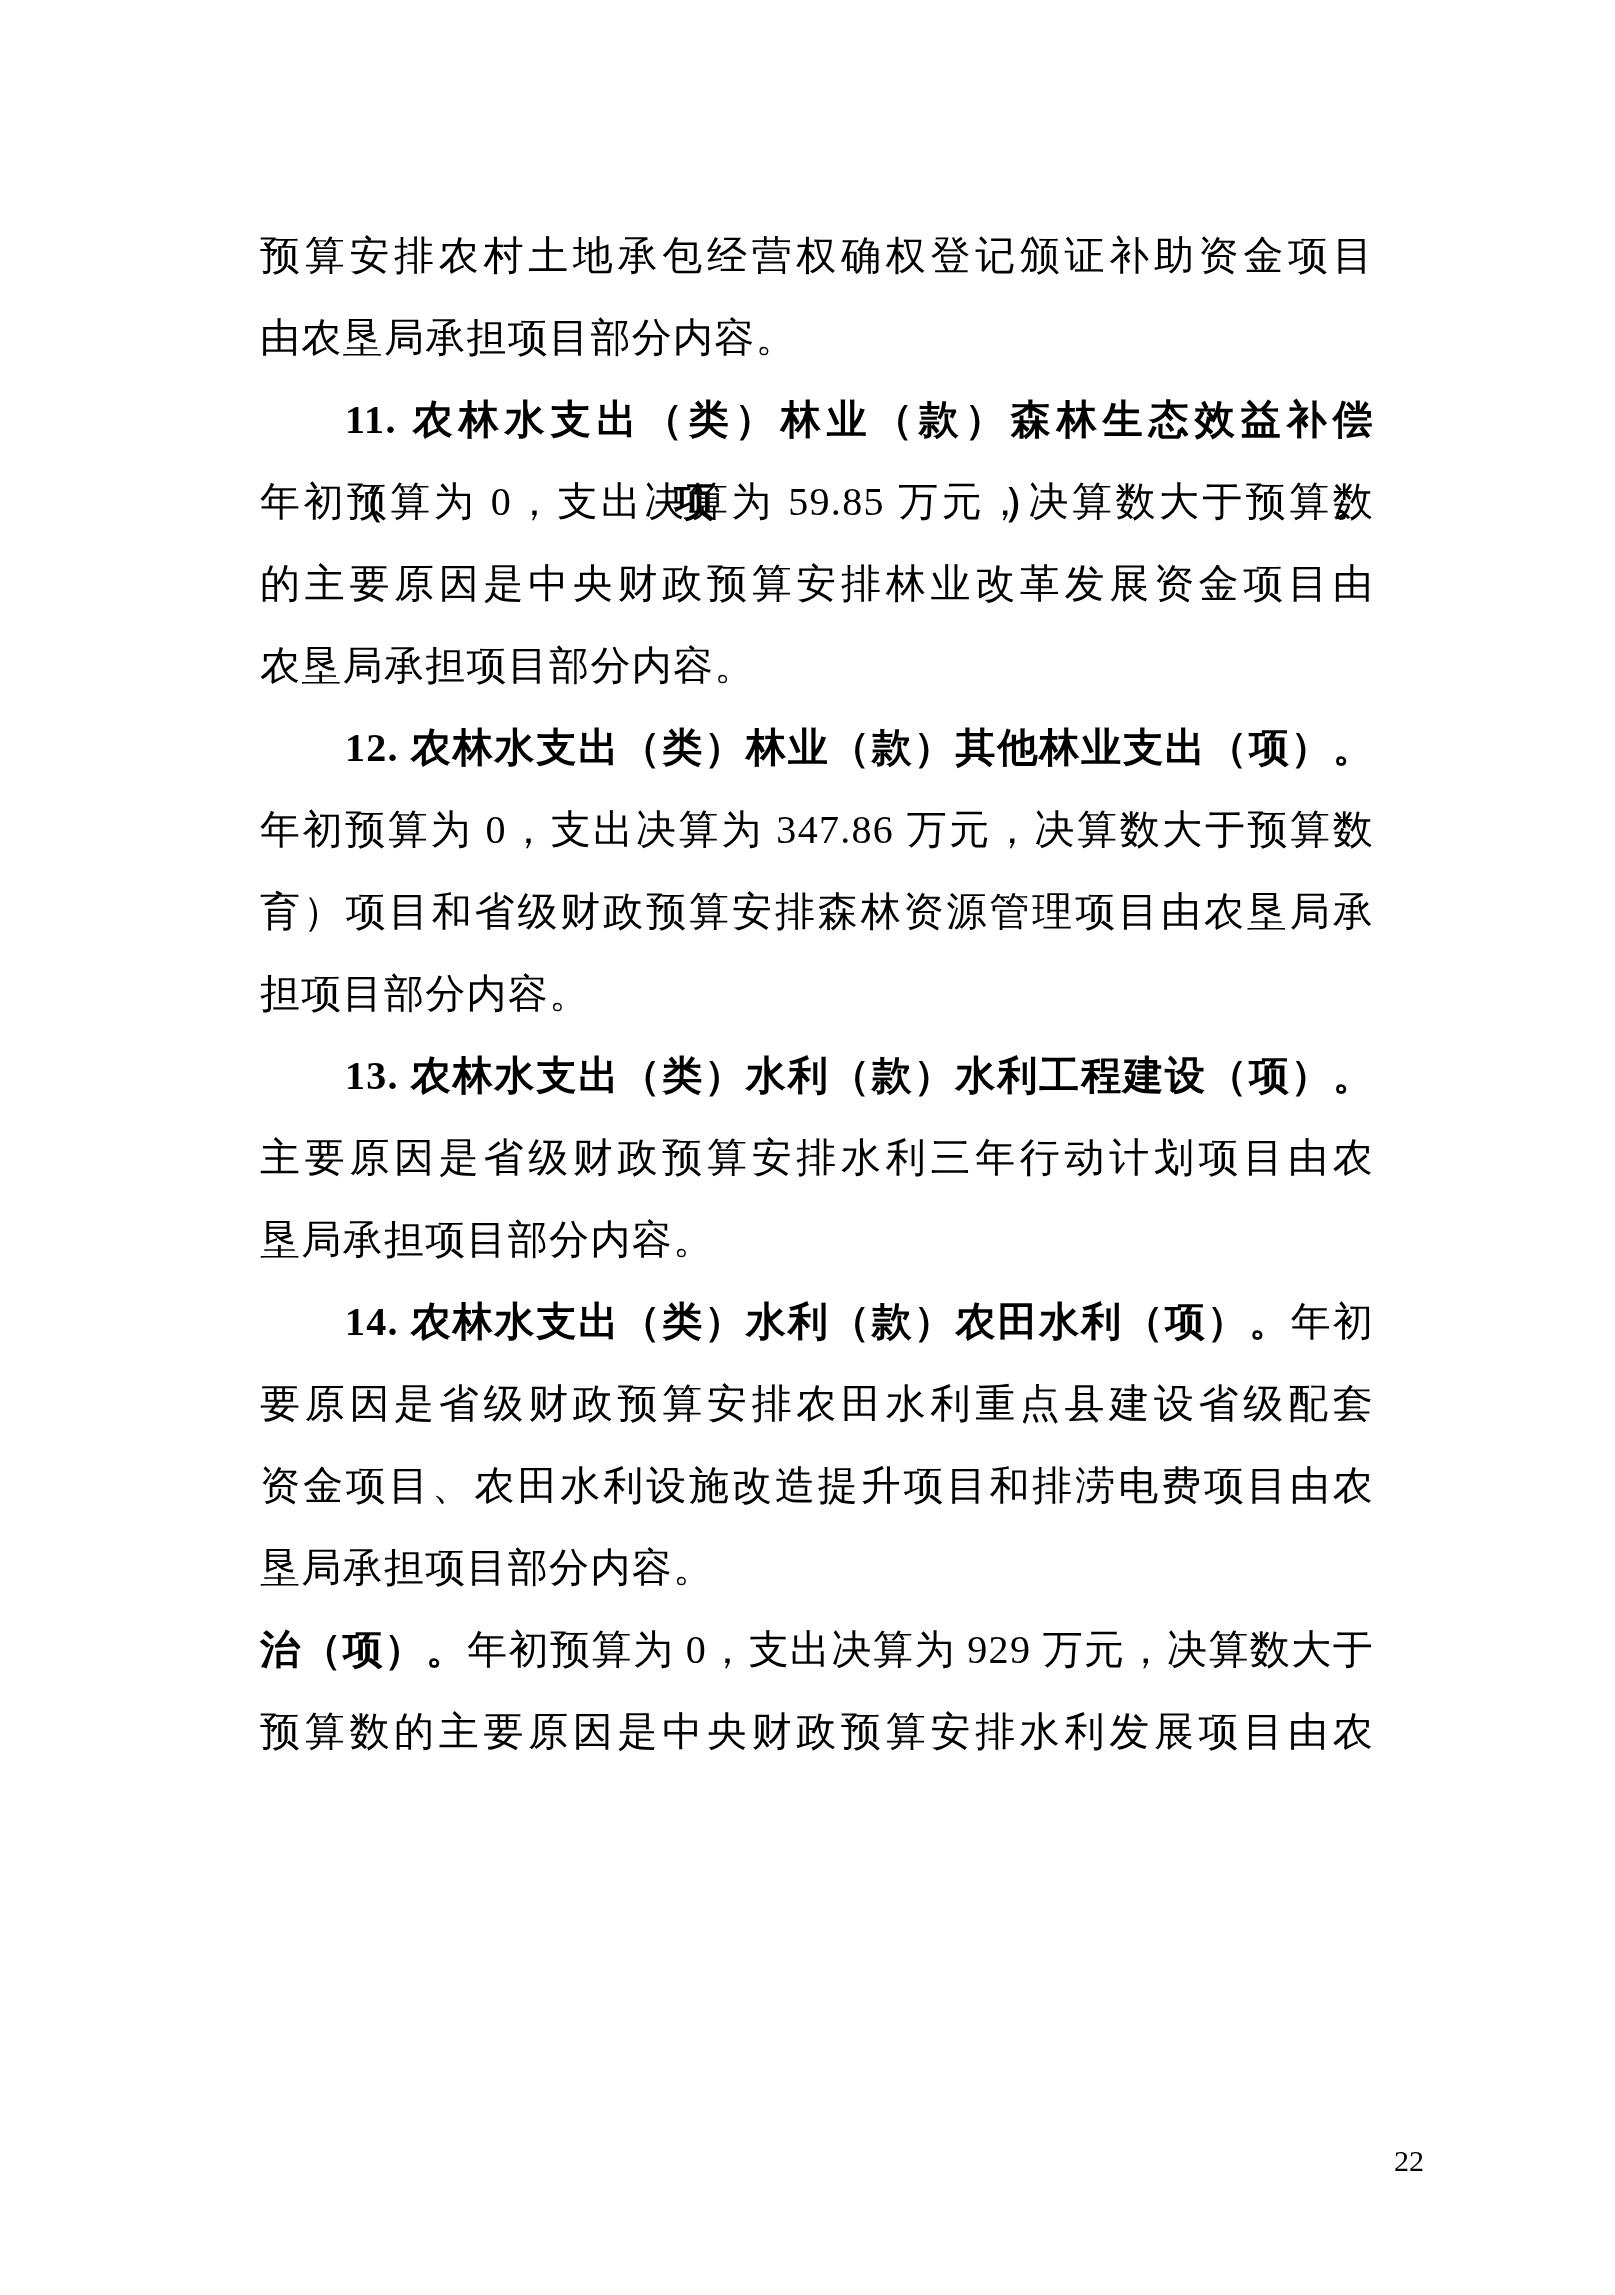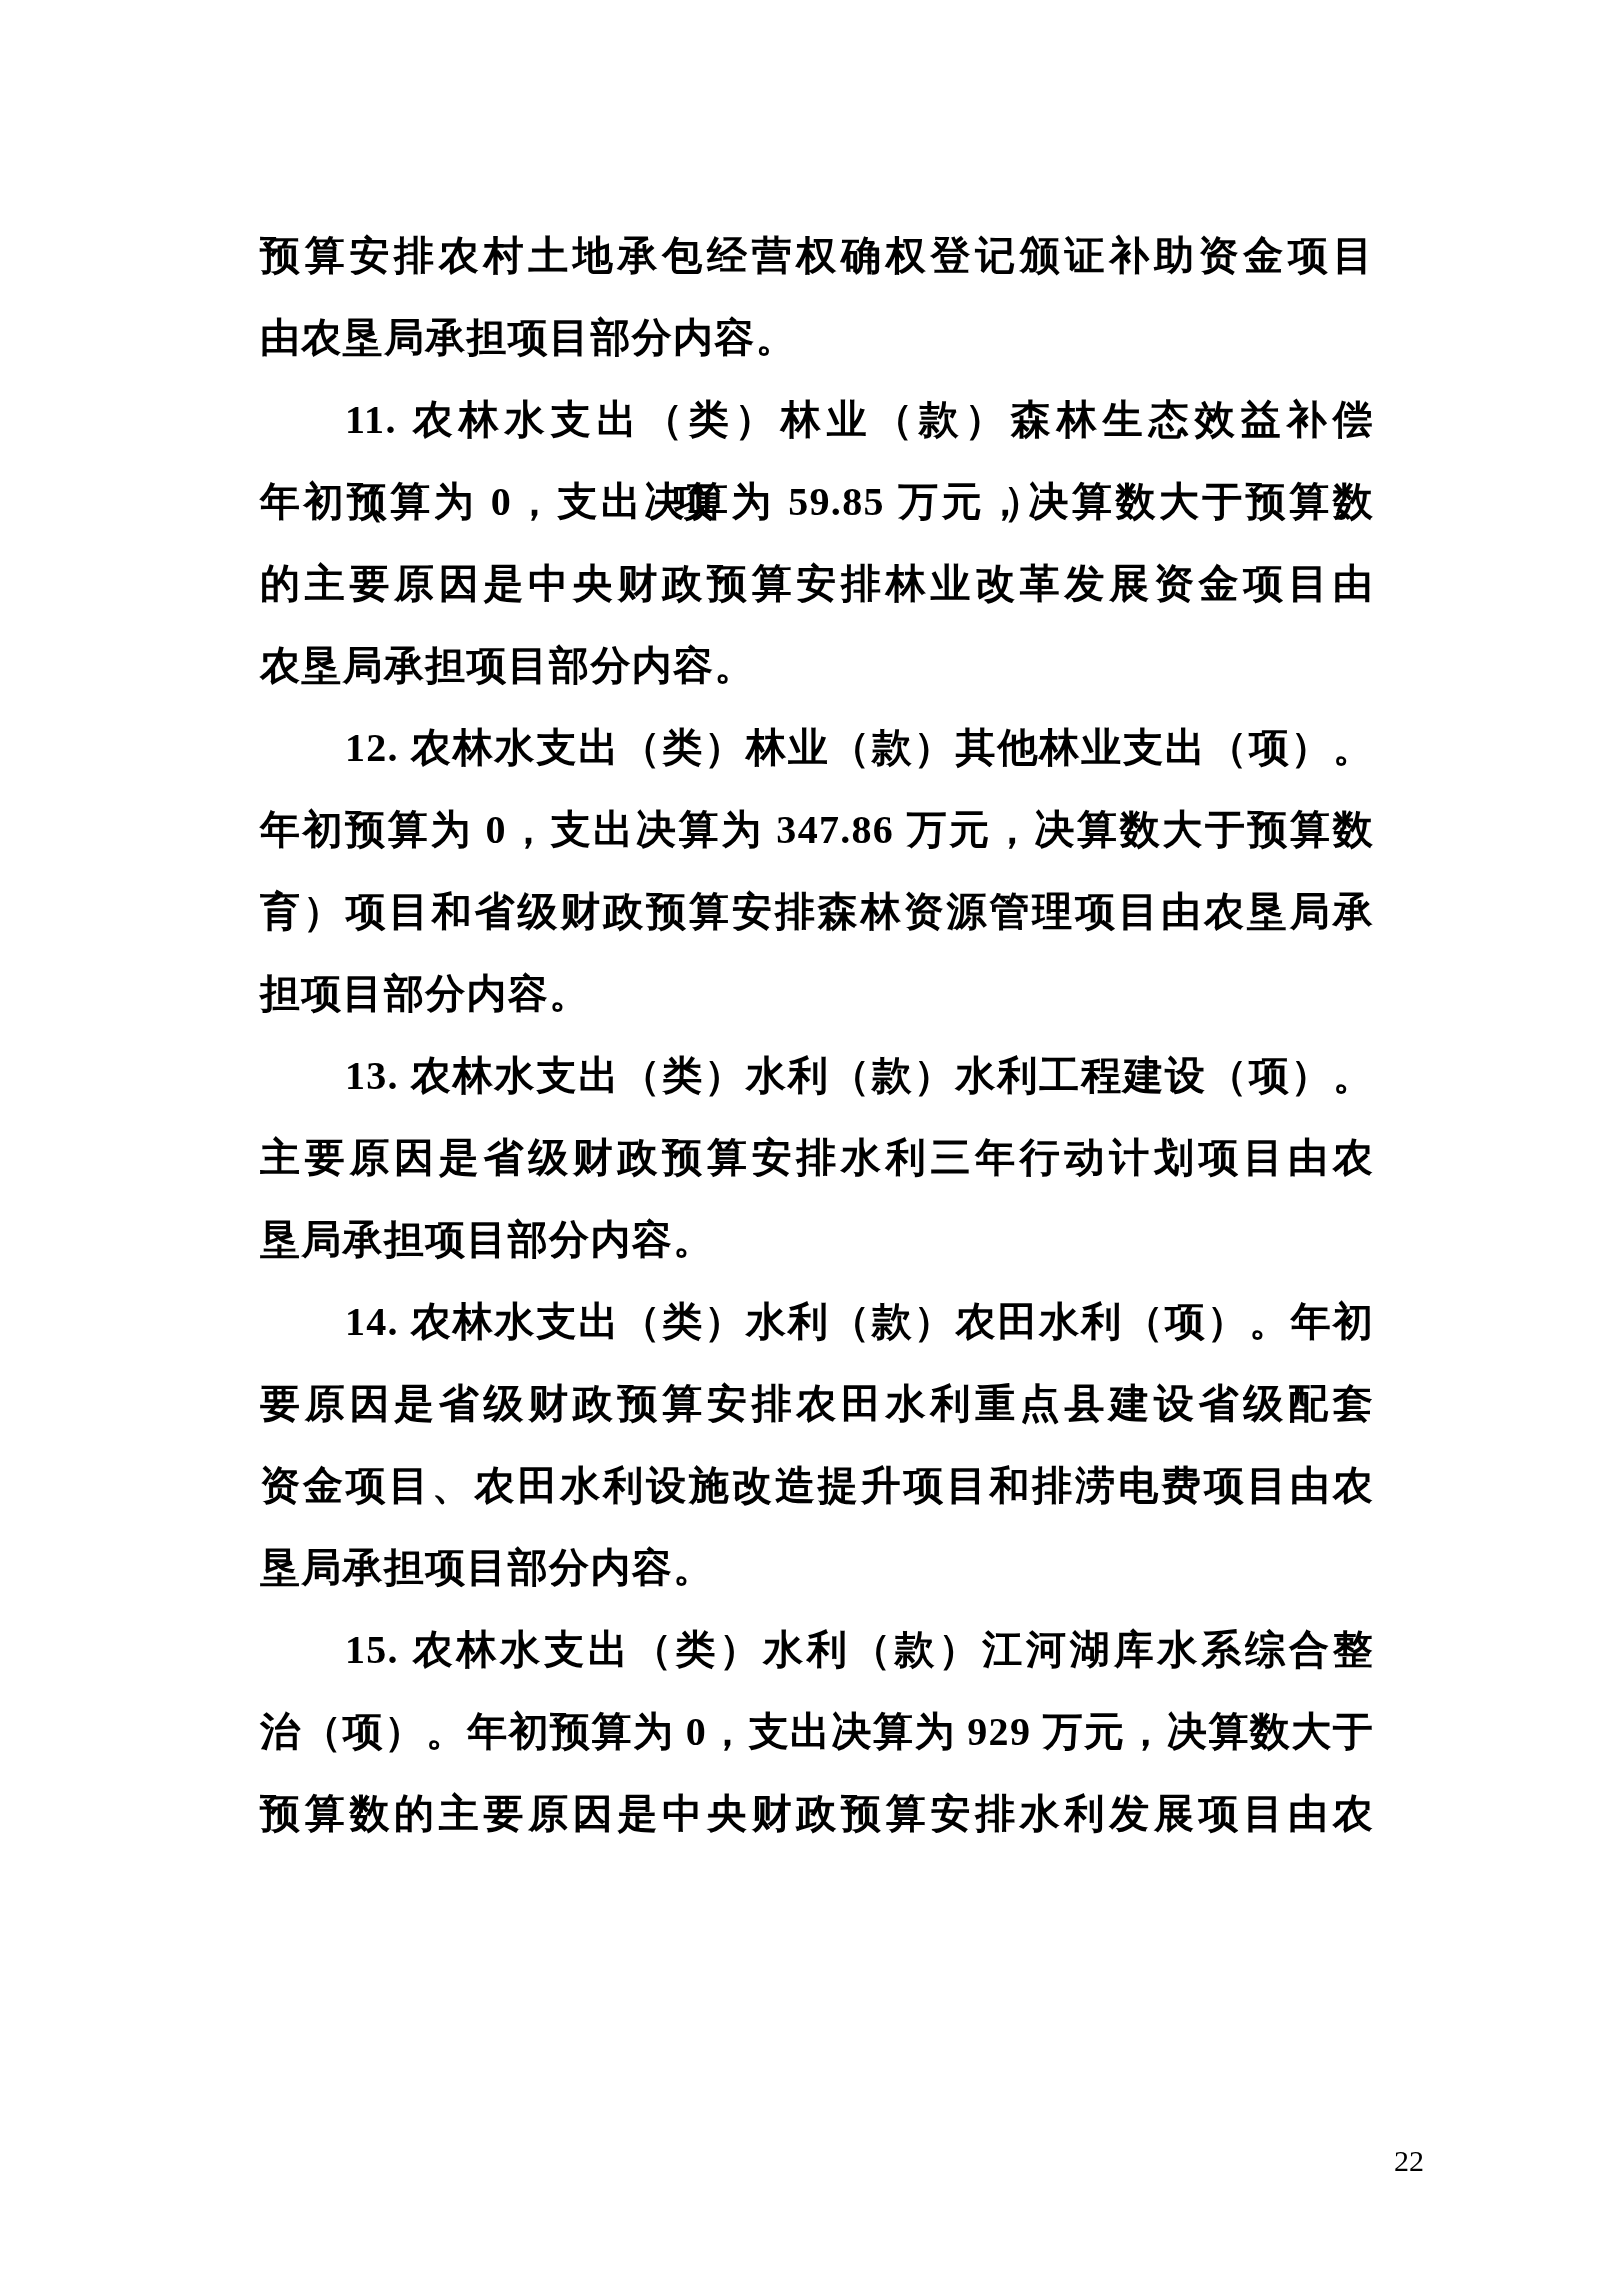--- a/index.html
+++ b/index.html
@@ -30,21 +30,21 @@
     text-align: justify;
     text-align-last: left;
     white-space: normal;
   }
   .line.just {
     text-align-last: justify;
   }
   .line.indent {
     padding-left: 85px;
   }
-  .seg { font-weight: bold; }
+  .seg { font-weight: normal; }
   .seg.bold { font-weight: bold; }
   .page-number {
     position: absolute;
     left: 1394px;
     top: 2144px;
     font-size: 30px;
     line-height: 33px;
     letter-spacing: 0;
     color: #000000;
   }
@@ -64,19 +64,18 @@
       <div class="line just"><span class="seg">年初预算为 0，支出决算为 347.86 万元，决算数大于预算数</span></div>
       <div class="line just"><span class="seg">育）项目和省级财政预算安排森林资源管理项目由农垦局承</span></div>
       <div class="line"><span class="seg">担项目部分内容。</span></div>
       <div class="line just indent"><span class="seg bold">13. 农林水支出（类）水利（款）水利工程建设（项）。</span></div>
       <div class="line just"><span class="seg">主要原因是省级财政预算安排水利三年行动计划项目由农</span></div>
       <div class="line"><span class="seg">垦局承担项目部分内容。</span></div>
       <div class="line just indent"><span class="seg bold">14. 农林水支出（类）水利（款）农田水利（项）。</span><span class="seg">年初</span></div>
       <div class="line just"><span class="seg">要原因是省级财政预算安排农田水利重点县建设省级配套</span></div>
       <div class="line just"><span class="seg">资金项目、农田水利设施改造提升项目和排涝电费项目由农</span></div>
       <div class="line"><span class="seg">垦局承担项目部分内容。</span></div>
-      <div class="line just indent"><span class="seg bold">15. 农林水支出（类）水利（款）江河湖库水系综合整</span></div>
       <div class="line just"><span class="seg bold">治（项）。</span><span class="seg">年初预算为 0，支出决算为 929 万元，决算数大于</span></div>
       <div class="line just"><span class="seg">预算数的主要原因是中央财政预算安排水利发展项目由农</span></div>
     </div>
   <div class="page-number">22</div>
 </div>
 
 
 </body></html>

